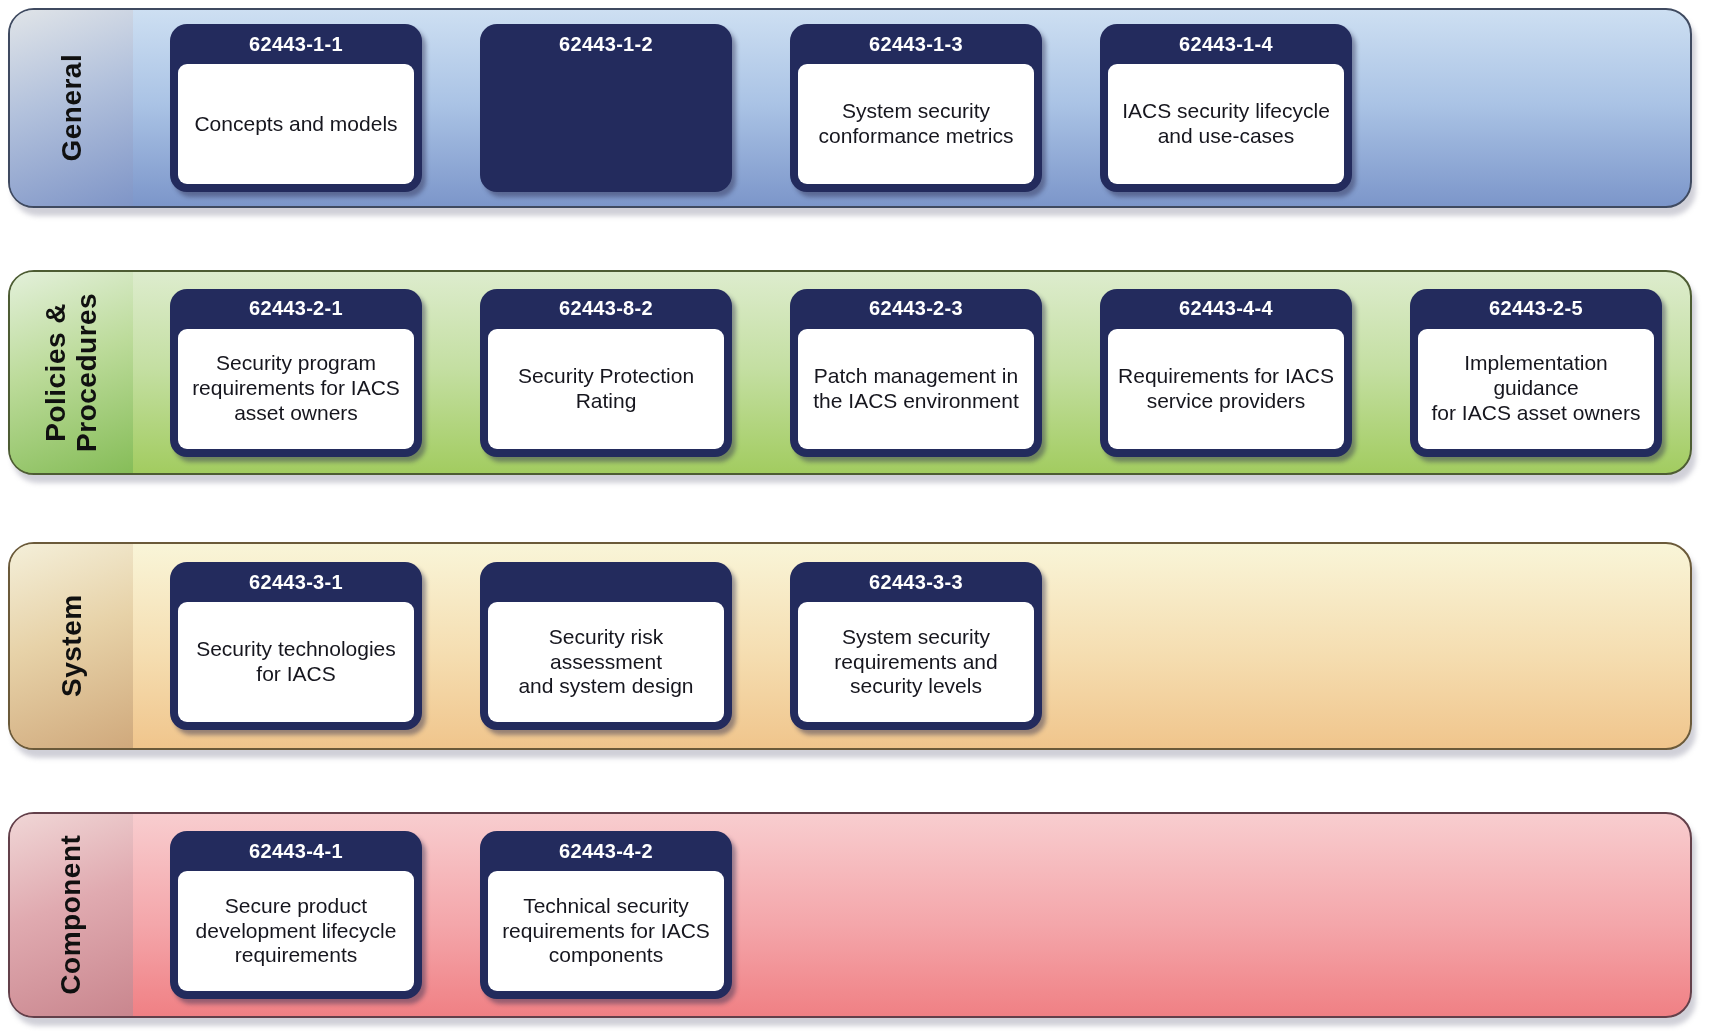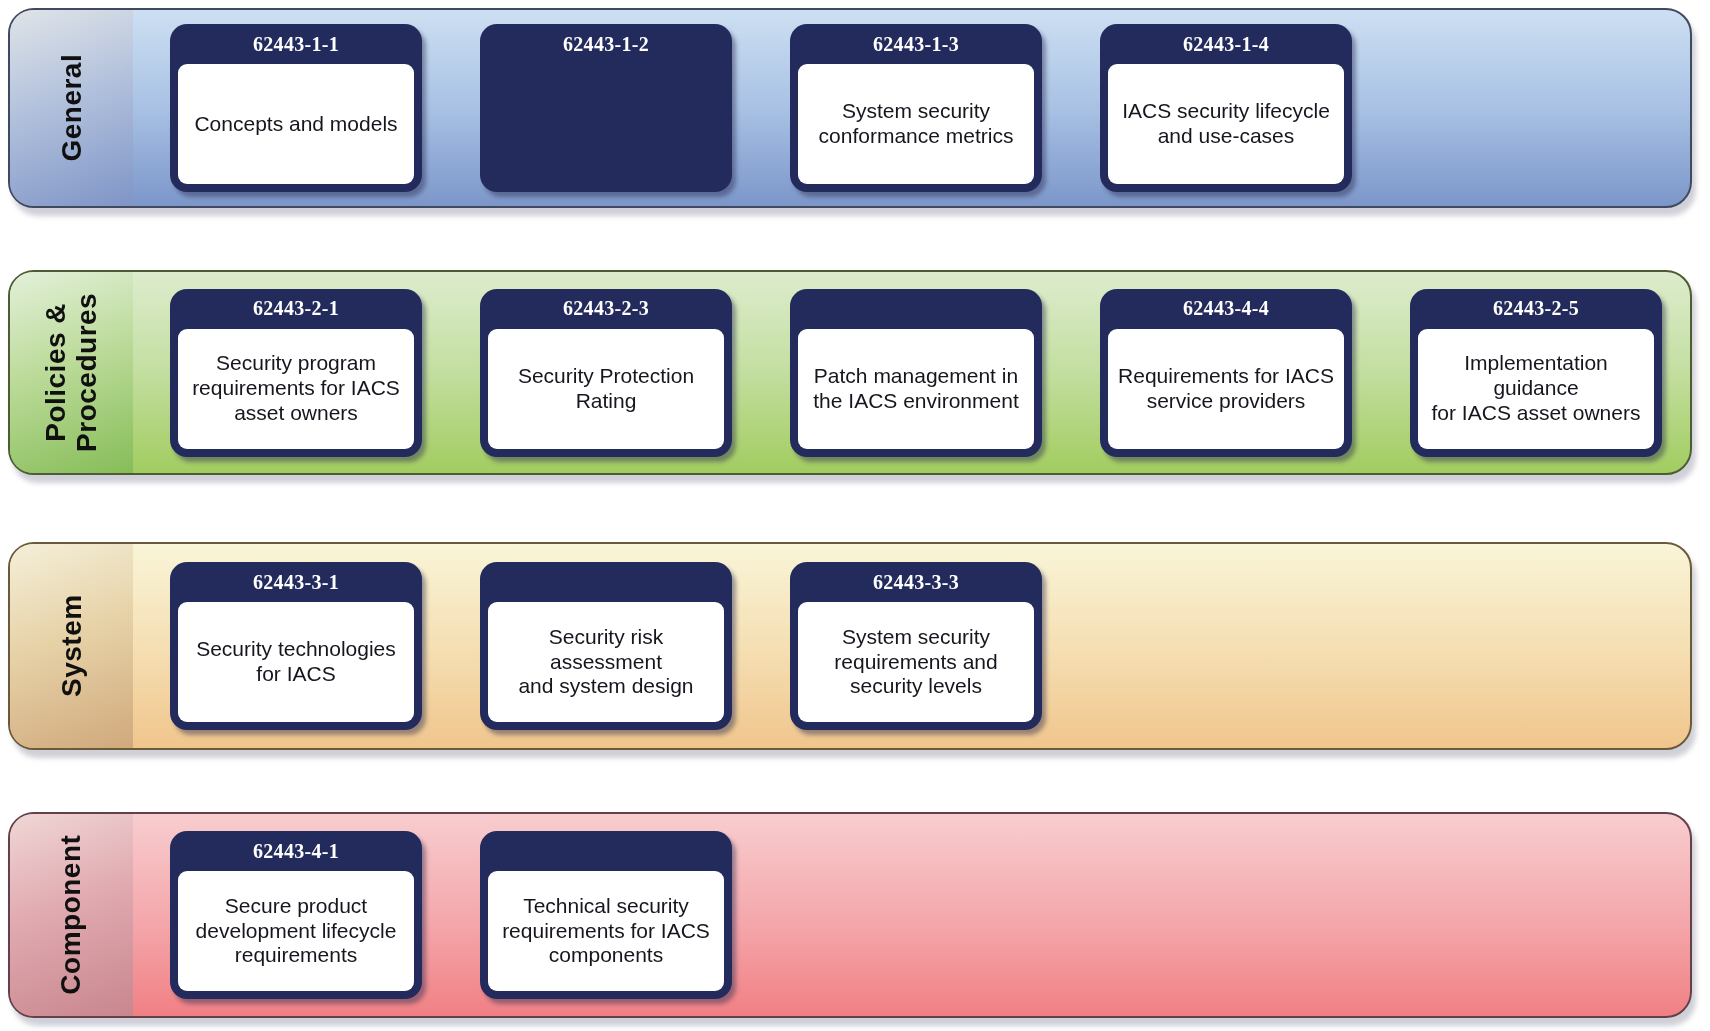--- a/index.html
+++ b/index.html
@@ -100,21 +100,20 @@
   }
   .card-code {
     height: 40px;
     display: flex;
     align-items: center;
     justify-content: center;
     color: #ffffff;
     font-size: 20px;
     font-weight: bold;
     letter-spacing: 0.3px;
-    font-family: Liberation Serif, serif;
   }
   .card-body {
     position: absolute;
     left: 8px; right: 8px;
     top: 40px; bottom: 8px;
     background: #ffffff;
     border-radius: 9px;
     display: flex;
     align-items: center;
     justify-content: center;
@@ -162,25 +161,26 @@
 Procedures</div>
     </div>
     <div class="card-row">
       <div class="card">
         <div class="card-code">62443-2-1</div>
         <div class="card-body">Security program
 requirements for IACS
 asset owners</div>
       </div>
       <div class="card">
-        <div class="card-code">62443-2-3</div>
+        <div class="card-code">62443-8-2</div>
         <div class="card-body">Security Protection
 Rating</div>
       </div>
       <div class="card">
+        <div class="card-code">62443-2-3</div>
         <div class="card-body">Patch management in
 the IACS environment</div>
       </div>
       <div class="card">
         <div class="card-code">62443-4-4</div>
         <div class="card-body">Requirements for IACS
 service providers</div>
       </div>
       <div class="card">
         <div class="card-code">62443-2-5</div>
@@ -218,20 +218,21 @@
       <div class="band-label">Component</div>
     </div>
     <div class="card-row">
       <div class="card">
         <div class="card-code">62443-4-1</div>
         <div class="card-body">Secure product
 development lifecycle
 requirements</div>
       </div>
       <div class="card">
+        <div class="card-code">62443-4-2</div>
         <div class="card-body">Technical security
 requirements for IACS
 components</div>
       </div>
     </div>
   </div>
 
 </div>
 
 </body></html>

